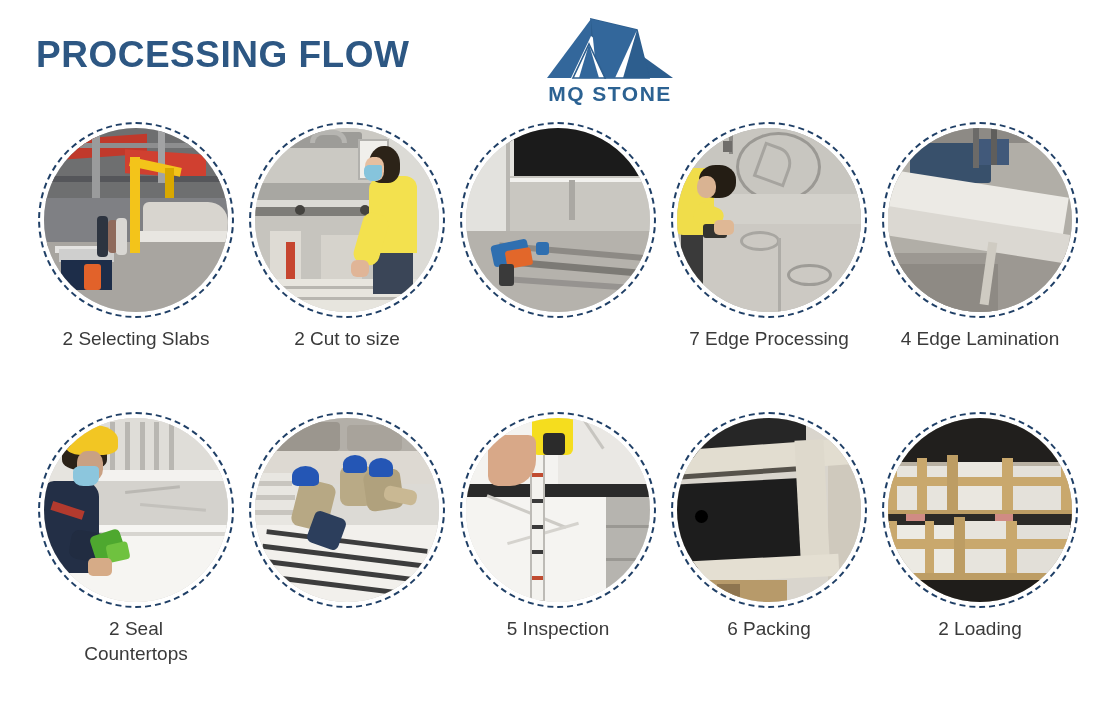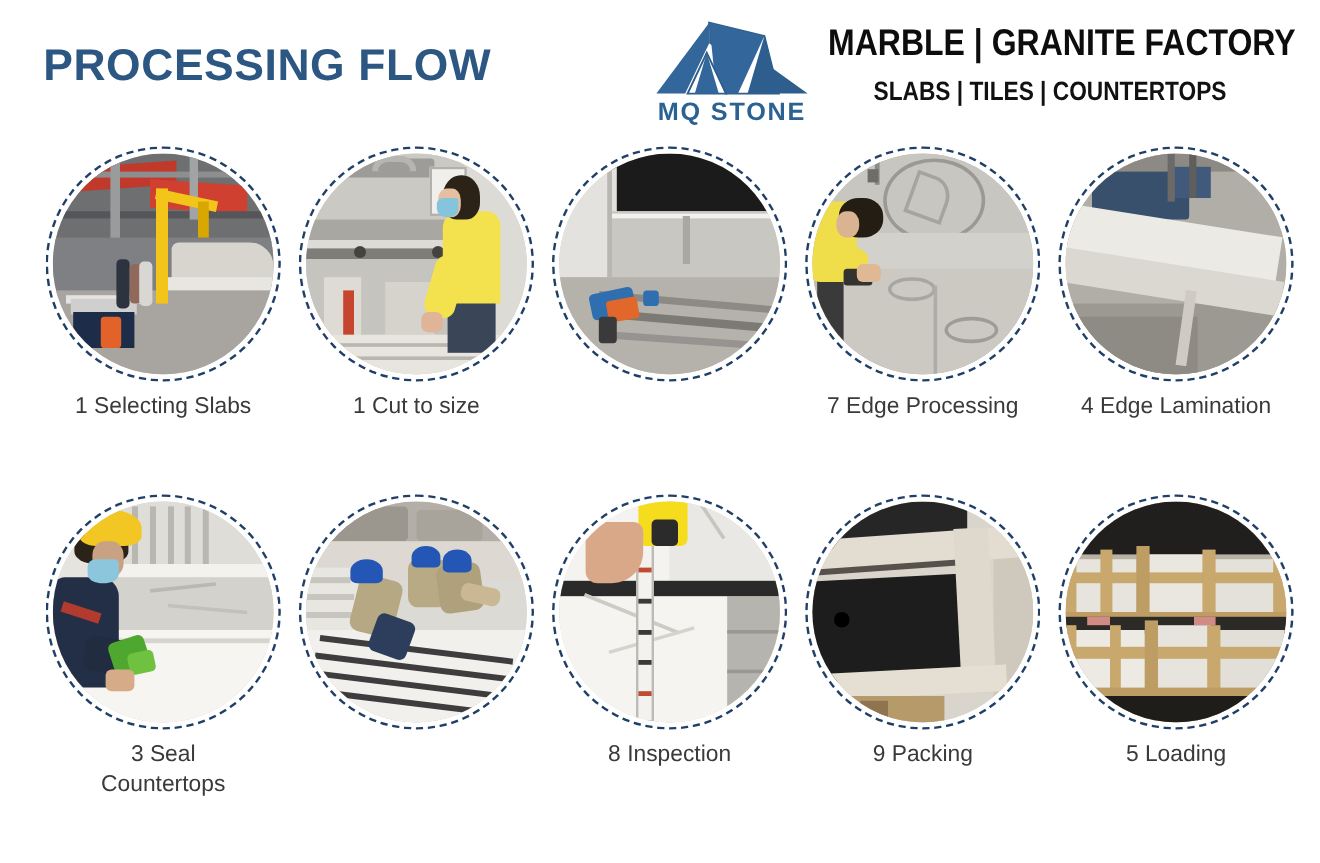--- a/index.html
+++ b/index.html
@@ -307,24 +307,20 @@
         <polygon points="46,3 92,14 70,62 52,62" fill="#33679b"></polygon>
         <polygon points="44,28 60,62 28,62" fill="#ffffff" stroke="#2d5e8e" stroke-width="1.6"></polygon>
         <polygon points="44,28 54,62 34,62" fill="#33679b"></polygon>
         <polygon points="92,14 104,62 78,62" fill="#2d5e8e"></polygon>
       </svg>
       <div id="logo-word">MQ STONE</div>
     </div>
 
     <div id="page-title">PROCESSING FLOW</div>
 
-    <div id="header-text">
-      <div class="hdr-line1">MARBLE | GRANITE FACTORY</div>
-      <div class="hdr-line2">SLABS | TILES | COUNTERTOPS</div>
-    </div>
   </div>
 
   <div class="row" id="row-1">
 
     <div class="cell c0">
       <div class="circle-wrap">
         <div class="circle">
           <div class="photo">
             <div class="p1-roof"></div>
               <div class="p1-red"></div>
@@ -343,21 +339,21 @@
             <div class="p1-benchtop"></div>
               <div class="p1-bench"></div>
               <div class="p1-benchleg"></div>
             <div class="p1-worker1"></div>
               <div class="p1-worker2"></div>
               <div class="p1-worker3"></div>
             <div class="p1-orange"></div>
           </div>
         </div>
       </div>
-      <div class="caption">1 Selecting Slabs</div>
+      <div class="caption">2 Selecting Slabs</div>
     </div>
 
     <div class="cell c1">
       <div class="circle-wrap">
         <div class="circle">
           <div class="photo">
             <div class="p2-bg"></div>
               <div class="p2-mach"></div>
               <div class="p2-machD"></div>
             <div class="p2-pipe"></div>
@@ -376,21 +372,21 @@
             <div class="p2-pants"></div>
               <div class="p2-body"></div>
               <div class="p2-arm"></div>
             <div class="p2-hand"></div>
             <div class="p2-head"></div>
               <div class="p2-face"></div>
               <div class="p2-mask"></div>
           </div>
         </div>
       </div>
-      <div class="caption">1 Cut to size</div>
+      <div class="caption">2 Cut to size</div>
     </div>
 
     <div class="cell c2">
       <div class="circle-wrap">
         <div class="circle">
           <div class="photo">
             <div class="p3-dark"></div>
               <div class="p3-wallL"></div>
               <div class="p3-edge"></div>
             <div class="p3-wallR"></div>
@@ -484,21 +480,21 @@
               <div class="p6-helmet"></div>
             <div class="p6-face"></div>
               <div class="p6-mask"></div>
             <div class="p6-arm"></div>
               <div class="p6-bottle"></div>
               <div class="p6-bottle2"></div>
             <div class="p6-hand"></div>
           </div>
         </div>
       </div>
-      <div class="caption" style="white-space:pre-line;">3 Seal
+      <div class="caption" style="white-space:pre-line;">2 Seal
 Countertops</div>
     </div>
 
     <div class="cell c1">
       <div class="circle-wrap">
         <div class="circle">
           <div class="photo">
             <div class="p7-bg"></div>
               <div class="p7-top"></div>
             <div class="p7-rock"></div>
@@ -546,42 +542,42 @@
               <div class="p8-tick2"></div>
               <div class="p8-tick3"></div>
             <div class="p8-tick4"></div>
               <div class="p8-tick5"></div>
             <div class="p8-case"></div>
               <div class="p8-case2"></div>
             <div class="p8-hand"></div>
           </div>
         </div>
       </div>
-      <div class="caption">8 Inspection</div>
+      <div class="caption">5 Inspection</div>
     </div>
 
     <div class="cell c3">
       <div class="circle-wrap">
         <div class="circle">
           <div class="photo">
             <div class="p9-bg"></div>
               <div class="p9-darkT"></div>
             <div class="p9-right"></div>
             <div class="p9-woodT"></div>
               <div class="p9-strapT"></div>
             <div class="p9-black"></div>
               <div class="p9-hole"></div>
             <div class="p9-woodR"></div>
               <div class="p9-woodB"></div>
             <div class="p9-base"></div>
               <div class="p9-base2"></div>
           </div>
         </div>
       </div>
-      <div class="caption">9 Packing</div>
+      <div class="caption">6 Packing</div>
     </div>
 
     <div class="cell c4">
       <div class="circle-wrap">
         <div class="circle">
           <div class="photo">
             <div class="p10-bg"></div>
               <div class="p10-dark"></div>
             <div class="p10-white1"></div>
               <div class="p10-white2"></div>
@@ -602,17 +598,17 @@
             <div class="p10-wh3"></div>
             <div class="p10-wv6"></div>
               <div class="p10-wv7"></div>
               <div class="p10-wv8"></div>
             <div class="p10-wv9"></div>
             <div class="p10-wh4"></div>
               <div class="p10-floor"></div>
           </div>
         </div>
       </div>
-      <div class="caption">5 Loading</div>
+      <div class="caption">2 Loading</div>
     </div>
   </div>
 
 </div>
 
 </body></html>

